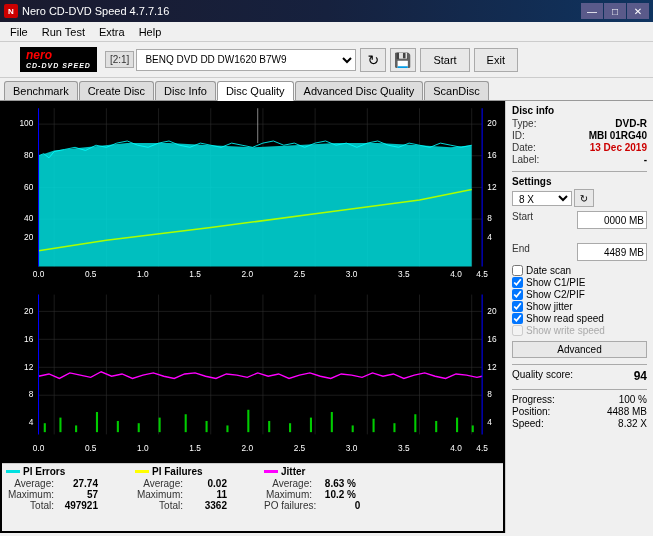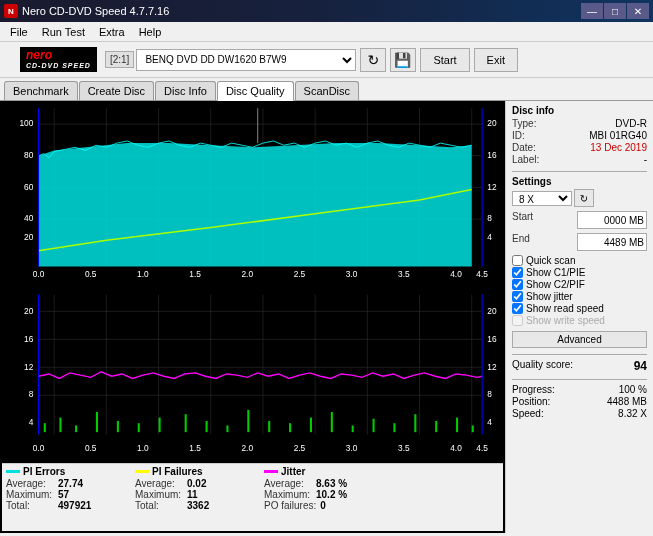--- a/index.html
+++ b/index.html
@@ -143,21 +143,21 @@
       background: #f0f0f0;
       border-left: 1px solid #ccc;
       padding: 4px 6px;
       font-size: 10px;
       overflow-y: auto;
     }
     .info-section { margin-bottom: 6px; }
     .info-title { font-weight: bold; font-size: 10px; margin-bottom: 2px; }
     .info-row { display: flex; justify-content: space-between; margin-bottom: 1px; }
     .info-label { color: #333; }
-    .info-value { color: #000; font-weight: normal; }
+    .info-value { color: #000; font-weight: bold; }
     .info-value.red { color: #cc0000; margin-left: 29px; }
     .settings-row { display: flex; align-items: center; gap: 2px; margin-bottom: 4px; }
     .settings-combo {
       border: 1px solid #aaa;
       background: white;
       padding: 1px 2px;
       font-size: 10px;
       width: 60px;
       height: 15px;
     }
@@ -201,21 +201,21 @@
       padding: 2px 4px;
       display: flex;
       gap: 19px;
       flex-wrap: wrap;
       height: 68px;
       align-content: flex-start;
     }
     .legend-group { display: flex; flex-direction: column; min-width: 110px; }
     .legend-header { display: flex; align-items: center; gap: 3px; font-size: 10px; font-weight: bold; margin-bottom: 1px; }
     .legend-color { width: 14px; height: 3px; }
-    .legend-stats { display: flex; flex-direction: column; font-size: 10px; }
+    .legend-stats { display: flex; flex-direction: column; font-size: 10px; text-align: right; }
     .legend-stat-row { display: flex; gap: 4px; }
     .legend-stat-label { color: #333; min-width: 48px; }
     .legend-stat-value { color: #000; font-weight: bold; min-width: 40px; }
   </style>
 </head>
 <body>
 
 <div class="title-bar">
   <div class="title-bar-text">
     <div class="title-bar-icon">N</div>
@@ -250,20 +250,21 @@
   <button class="toolbar-btn">💾</button>
   <button class="start-btn">Start</button>
   <button class="start-btn">Exit</button>
 </div>
 
 <div class="tab-bar">
   <div class="tab">Benchmark</div>
   <div class="tab">Create Disc</div>
   <div class="tab">Disc Info</div>
   <div class="tab active">Disc Quality</div>
+  <div class="tab">Advanced Disc Quality</div>
   <div class="tab">ScanDisc</div>
 </div>
 
 <div class="main-content">
 
   <div class="charts-area">
 
     <div class="chart-container">
       <svg width="100%" height="100%" viewBox="0 0 480 175" preserveAspectRatio="none">
 
@@ -482,28 +483,28 @@
       <div class="settings-row">
         <select class="settings-combo">
           <option>8 X</option>
         </select>
         <button class="toolbar-btn" style="width:20px;height:18px;font-size:10px;">↻</button>
       </div>
       <div class="info-row">
         <span class="info-label">Start</span>
         <input type="text" class="mb-input" value="0000 MB" style="">
       </div>
-      <div class="info-row" style="margin-top:4px;">
+      <div class="info-row" style="margin-top:14px;">
         <span class="info-label">End</span>
         <input type="text" class="mb-input" value="4489 MB" style="">
       </div>
       <div style="margin-top:4px;">
         <div class="checkbox-row">
           <input type="checkbox" style="">
-          <span>Quick scan</span>
+          <span>Date scan</span>
         </div>
         <div class="checkbox-row">
           <input type="checkbox" checked="" style="">
           <span>Show C1/PIE</span>
         </div>
         <div class="checkbox-row">
           <input type="checkbox" checked="" style="">
           <span>Show C2/PIF</span>
         </div>
         <div class="checkbox-row">

